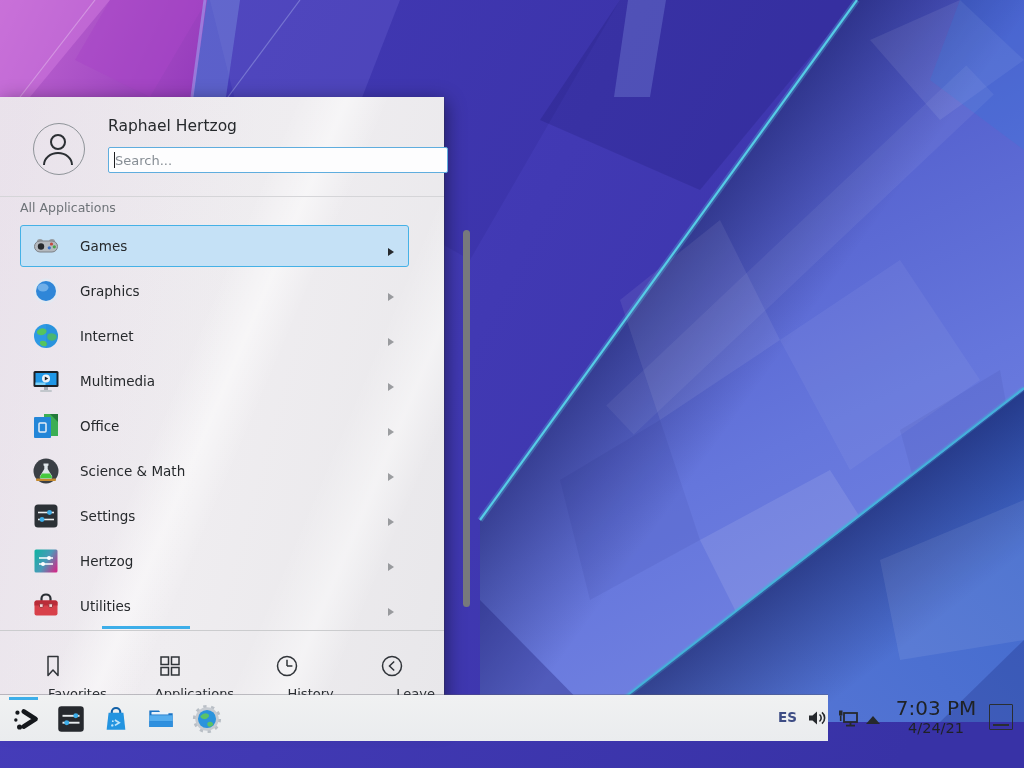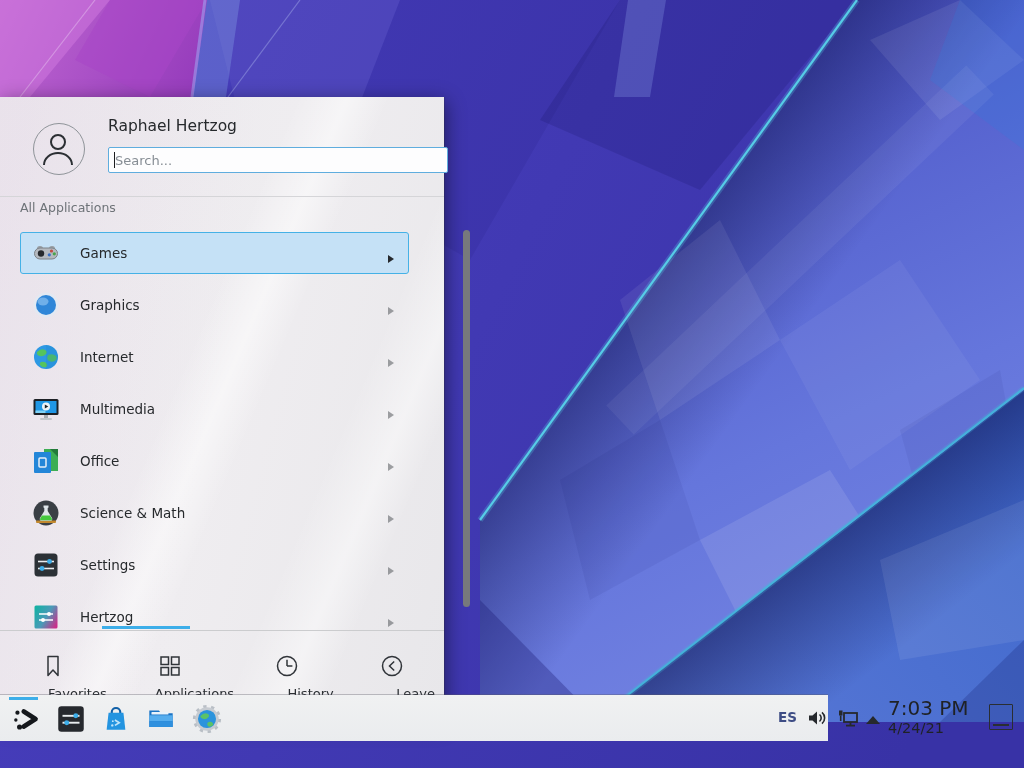--- a/index.html
+++ b/index.html
@@ -31,21 +31,21 @@
     border:1px solid #5fadde;border-radius:2px;background:#fdfdfe;
     font-family:inherit;font-size:13px;color:#26292c;padding:8px 6px;outline:none;
   }
   .search::placeholder{color:#868d94;}
   .caret{position:absolute;left:114px;top:55px;width:1px;height:16px;background:#1b1d1f;}
   .hdr-sep{position:absolute;left:0;top:99px;width:100%;height:1px;background:#d5d5d8;}
   .section-label{position:absolute;left:20px;top:103px;font-size:12.5px;color:#6e7378;}
 
   .menu{position:absolute;left:0;top:125px;width:100%;height:408px;overflow:hidden;}
   .menu-item{
-    position:relative;height:42px;margin:10px 35px 0 20px;display:flex;align-items:center;
+    position:relative;height:42px;margin:3px 35px 0 20px;display:flex;align-items:center;
     padding-left:11px;box-sizing:border-box;border:1px solid transparent;border-radius:3px;
   }
   .menu-item.selected{background:#c5e1f6;border-color:#45b1e6;}
   .mi-icon{width:28px;height:28px;flex:0 0 28px;display:block;}
   .mi-icon svg{display:block;}
   .mi-label{margin-left:20px;font-size:13.5px;color:#26292c;}
   .mi-arrow{position:absolute;right:13px;top:16px;opacity:.55;}
   .menu-item.selected .mi-arrow{opacity:1;}
 
   .scroll-thumb{position:absolute;left:463px;top:133px;width:7px;height:377px;border-radius:4px;background:#77797c;}
@@ -62,21 +62,21 @@
     position:absolute;left:0;top:695px;width:828px;height:46px;
     background:linear-gradient(180deg,#f0f1f2 0%,#eaecee 100%);
     box-shadow:0 -1px 0 rgba(90,90,100,.35);
   }
   .tb-launcher{position:absolute;top:7px;width:34px;height:34px;}
   .tb-active-line{position:absolute;left:9px;top:2px;width:29px;height:3px;background:#3daee9;}
   .tray-es{position:absolute;left:778px;top:14px;font-size:13.5px;font-weight:bold;color:#3e4d85;}
   .tray-icon{position:absolute;top:12px;}
   .caret-up{position:absolute;left:866px;top:21px;width:0;height:0;
     border-left:7px solid transparent;border-right:7px solid transparent;border-bottom:8px solid #26292d;}
-  .clock{position:absolute;left:888px;top:1px;width:96px;text-align:left;color:#1f2225;}
+  .clock{position:absolute;left:888px;top:1px;width:96px;text-align:center;color:#1f2225;}
   .clock-time{font-size:20px;line-height:24px;}
   .clock-date{font-size:14.5px;line-height:17px;}
   .show-desktop{position:absolute;left:989px;top:9px;width:24px;height:26px;box-sizing:border-box;
     border:1.5px solid #2a2e32;border-radius:1px;}
   .show-desktop::after{content:"";position:absolute;left:3px;right:3px;bottom:3px;height:2px;background:#2a2e32;}
 </style>
 </head>
 <body>
 
 <div class="stage">
@@ -309,20 +309,37 @@
           </svg>
         </span>
         <span class="mi-label">Hertzog</span>
         <span class="mi-arrow">
           <svg width="8" height="10" viewBox="0 0 8 10">
               <path d="M1,1 L7,5 L1,9 z" fill="#565a5e"></path>
             </svg>
         </span>
       </div>
 
+      <div class="menu-item">
+        <span class="mi-icon">
+          <svg width="28" height="28" viewBox="0 0 28 28">
+            <path d="M9.5,9 v-2.5 a4.5,4 0 0 1 9,0 V9" fill="none" stroke="#2a2e33" stroke-width="2.2"></path>
+            <rect x="2.5" y="8.5" width="23" height="15" rx="2" fill="#d8404a"></rect>
+            <path d="M2.5,13.5 h23 v-3 a2,2 0 0 0 -2,-2 h-19 a2,2 0 0 0 -2,2 z" fill="#b92c38"></path>
+            <rect x="7.5" y="11.8" width="3.6" height="3.6" rx="0.5" fill="#f3dada" stroke="#8e1f28" stroke-width="0.8"></rect>
+            <rect x="16.9" y="11.8" width="3.6" height="3.6" rx="0.5" fill="#f3dada" stroke="#8e1f28" stroke-width="0.8"></rect>
+          </svg>
+        </span>
+        <span class="mi-label">Utilities</span>
+        <span class="mi-arrow">
+          <svg width="8" height="10" viewBox="0 0 8 10">
+              <path d="M1,1 L7,5 L1,9 z" fill="#565a5e"></path>
+            </svg>
+        </span>
+      </div>
 
       <div class="menu-item">
         <span class="mi-icon">
           <svg width="28" height="28" viewBox="0 0 28 28">
             <circle cx="14" cy="14" r="10" fill="none" stroke="#e9e9eb" stroke-width="7"></circle>
             <circle cx="14" cy="14" r="10" fill="none" stroke="#d43c42" stroke-width="7" stroke-dasharray="7.85 7.85" stroke-dashoffset="3.9" transform="rotate(45 14 14)"></circle>
           </svg>
         </span>
         <span class="mi-label">Help</span>
         <span class="mi-arrow">

